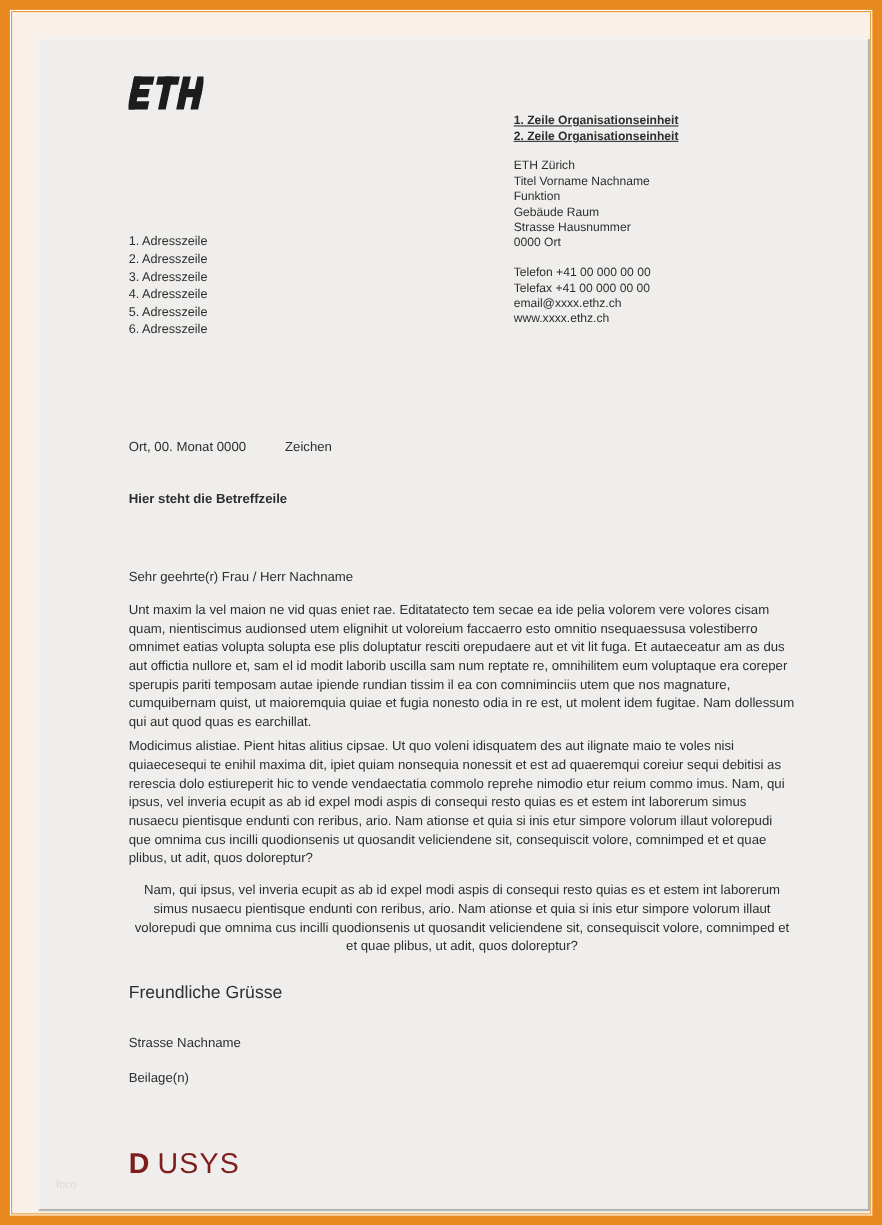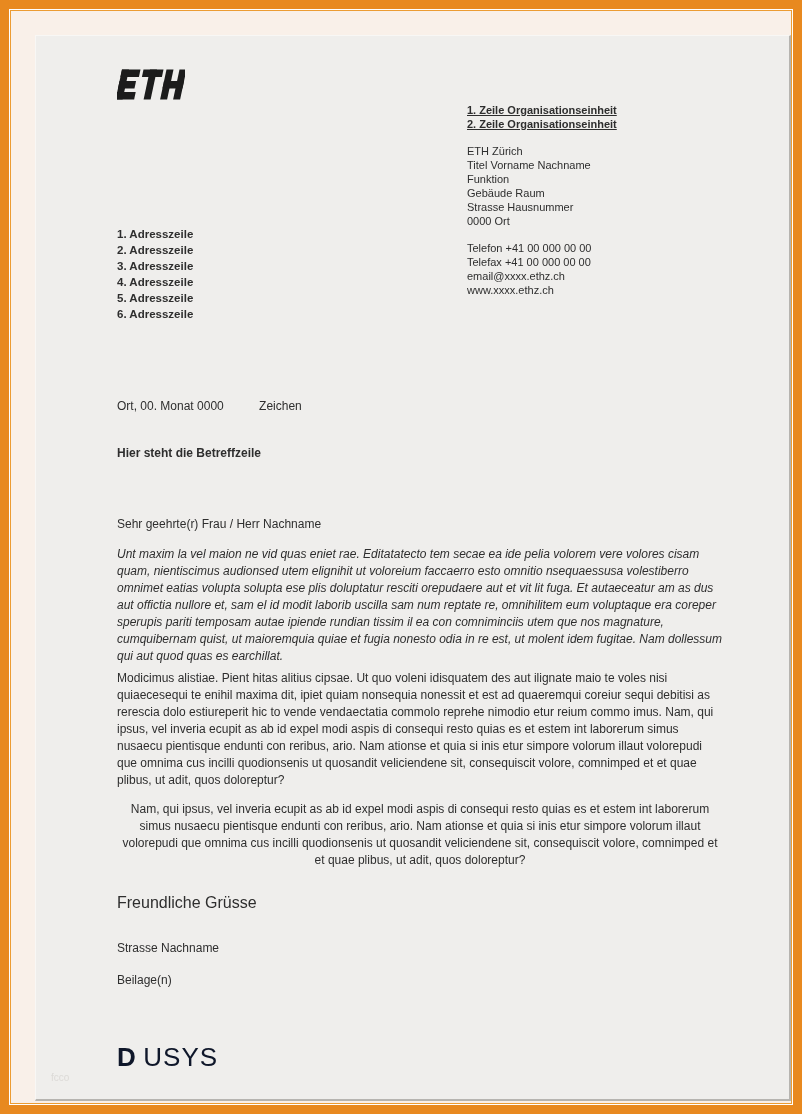--- a/index.html
+++ b/index.html
@@ -34,39 +34,39 @@
   }
 
   
   .eth-logo { position: absolute; left: 81px; top: 31px; }
   .logo-sub { position: absolute; left: 81px; top: 67px; font-size: 11px; line-height: 15px; color: #222; letter-spacing: 0.2px; }
 
   .org-block { position: absolute; left: 431px; top: 67px; font-size: 11px; line-height: 14px; }
   .org-block .bold { font-weight: bold; text-decoration: underline; }
   .org-block .spacer { height: 13px; }
 
-  .address-block { position: absolute; left: 81px; top: 190px; font-size: 11.5px; line-height: 16px; font-weight: bold; }
+  .address-block { position: absolute; left: 81px; top: 176px; font-size: 11.5px; line-height: 16px; }
 
   .date-line { position: absolute; left: 81px; top: 363px; font-size: 12px; }
   .date-line .ref { margin-left: 32px; }
 
   .subject { position: absolute; left: 81px; top: 410px; font-size: 12px; font-weight: bold; }
 
   .salutation { position: absolute; left: 81px; top: 481px; font-size: 12px; }
 
   .para { position: absolute; left: 81px; width: 606px; font-size: 12px; line-height: 17px; text-align: left; }
-  .para-1 { top: 510px; font-style: italic; }
+  .para-1 { top: 510px; }
   .para-2 { top: 634px; }
   .para-3 { top: 765px; text-align: center; }
 
   .closing   { position: absolute; left: 81px; top: 858px; font-size: 16px; }
   .signature { position: absolute; left: 81px; top: 905px; font-size: 12px; }
   .enclosure { position: absolute; left: 81px; top: 937px; font-size: 12px; }
 
-  .dusys-logo { position: absolute; left: 81px; top: 1006px; font-size: 26px; color: #0f172a; letter-spacing: 0.5px; }
+  .dusys-logo { position: absolute; left: 81px; top: 1006px; font-size: 26px; color: #7f1d1d; letter-spacing: 0.5px; }
   .dusys-logo .d { font-weight: 800; margin-right: 7px; }
   .dusys-logo .rest { font-weight: 400; letter-spacing: 1px; }
 
   .watermark { position: absolute; left: 15px; top: 1036px; font-size: 10px; color: #dcdad7; }
 </style>
 </head>
 <body>
 
 <div class="canvas">
   <div class="frame-gap"></div>

